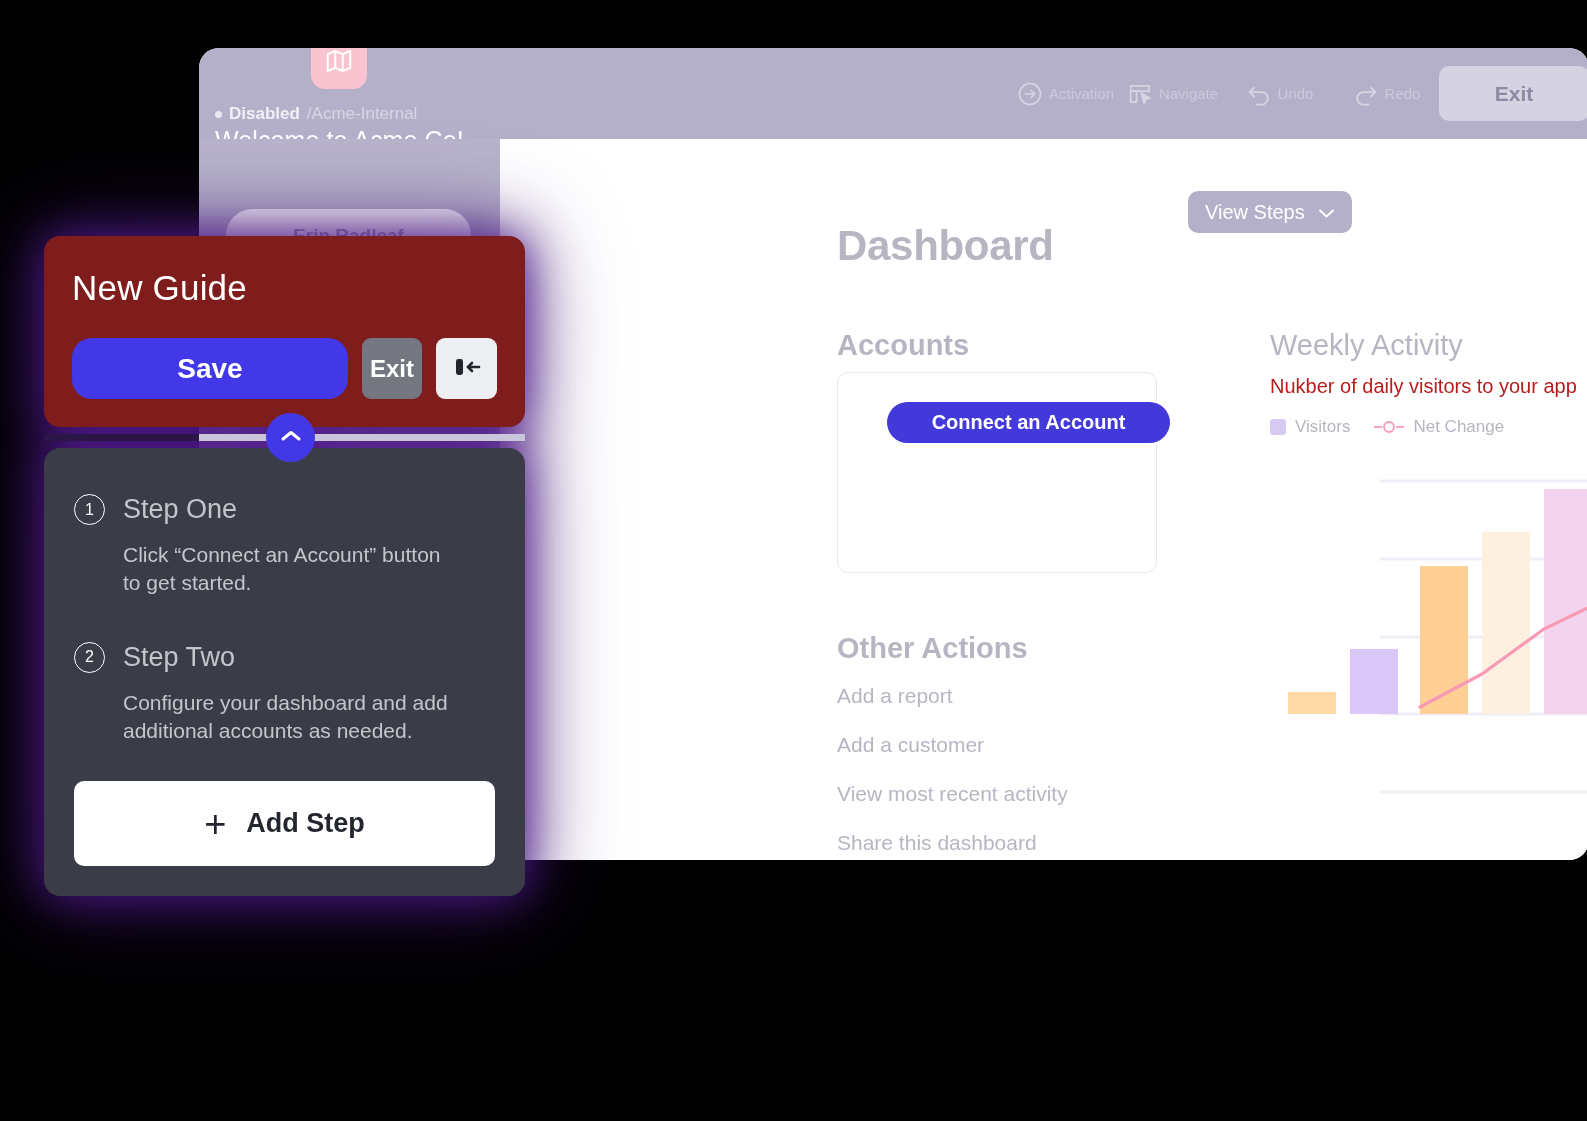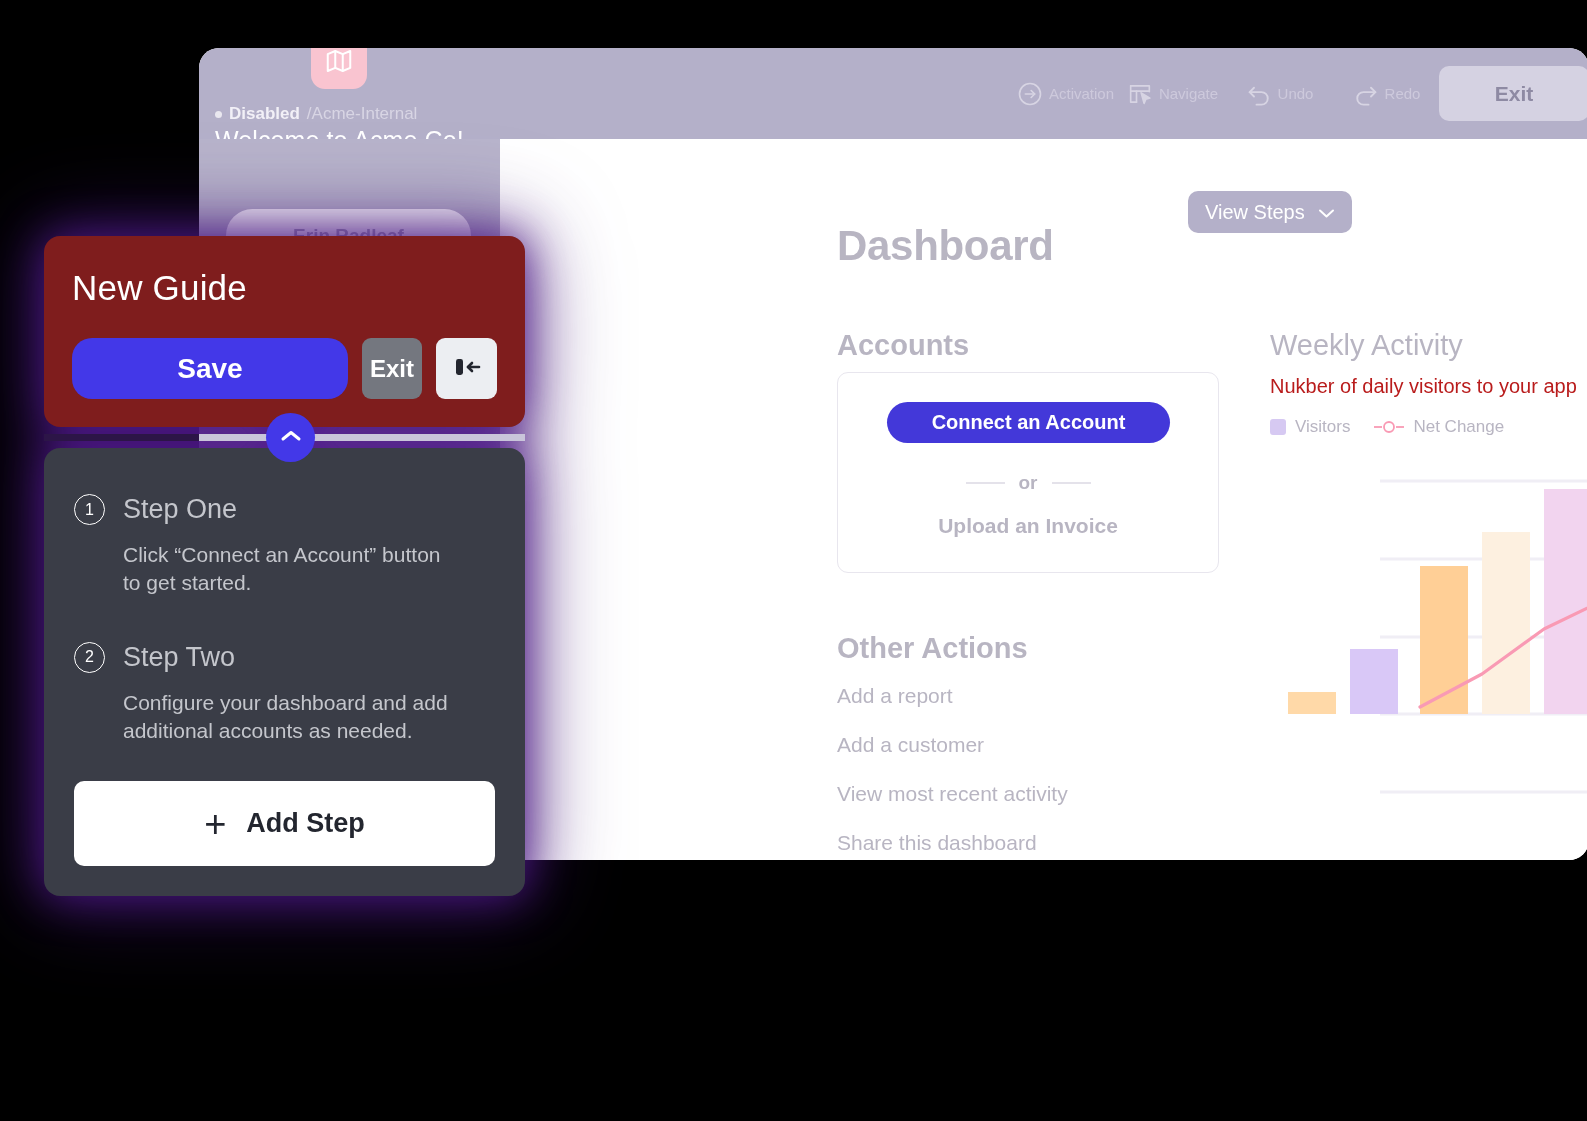--- a/index.html
+++ b/index.html
@@ -197,21 +197,21 @@
     font-size: 29px;
     font-weight: bold;
     color: #b8b5c2;
   }
   .sec-accounts { left: 337px; top: 190px; }
   .sec-other    { left: 337px; top: 493px; }
 
   .accounts-card {
     position: absolute;
     left: 337px; top: 233px;
-    width: 382px;
+    width: 320px;
     height: 201px;
     border: 1px solid #e8e6ee;
     border-radius: 11px;
     background: #ffffff;
   }
   .connect-btn {
     position: absolute;
     left: 49px; top: 29px;
     width: 283px;
     height: 41px;
@@ -540,26 +540,20 @@
           </svg>
         </span>
       </div>
 
       <div class="page-title">Dashboard</div>
 
       <div class="sec-head sec-accounts">Accounts</div>
 
       <div class="accounts-card">
         <div class="connect-btn">Connect an Account</div>
-        <div class="or-row">
-          <span class="or-line"></span>
-          <span class="or-text">or</span>
-          <span class="or-line"></span>
-        </div>
-        <div class="upload-link">Upload an Invoice</div>
       </div>
 
       <div class="sec-head sec-other">Other Actions</div>
 
       <div class="other-links">
         <a href="#">Add a report</a>
         <a href="#">Add a customer</a>
         <a href="#">View most recent activity</a>
         <a href="#">Share this dashboard</a>
       </div>

